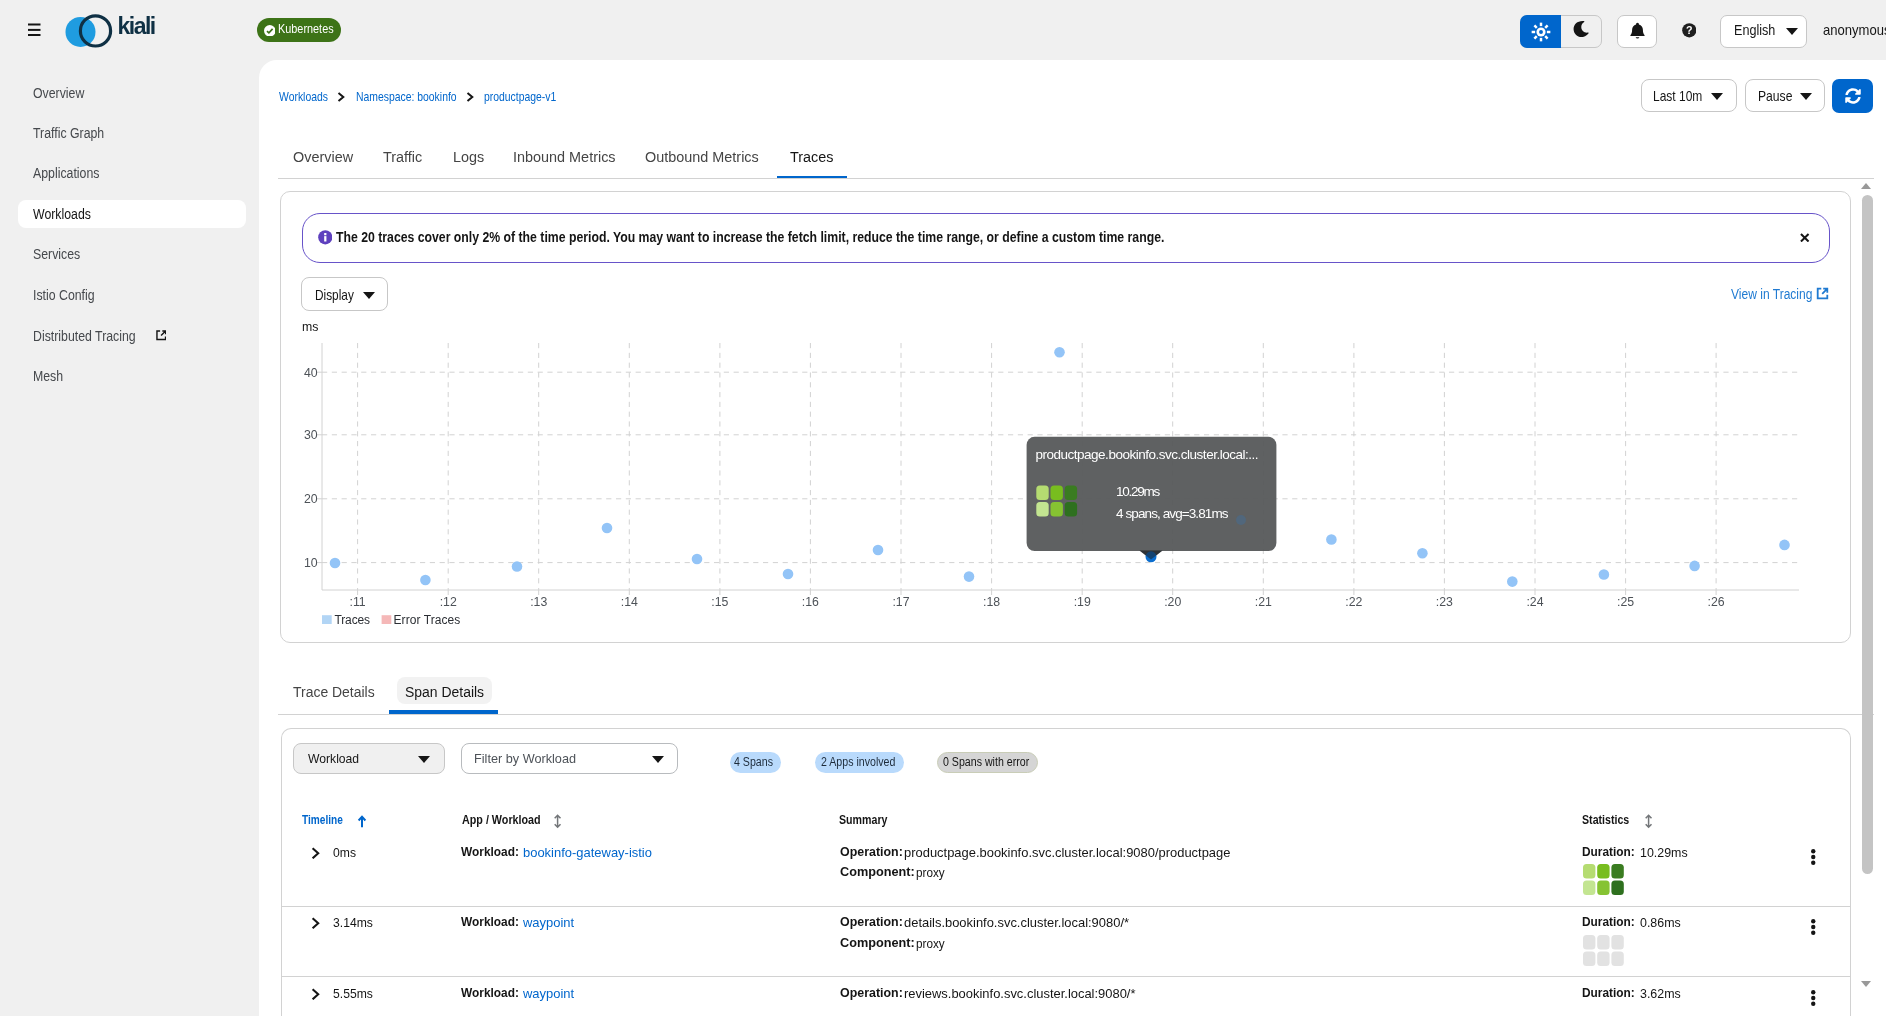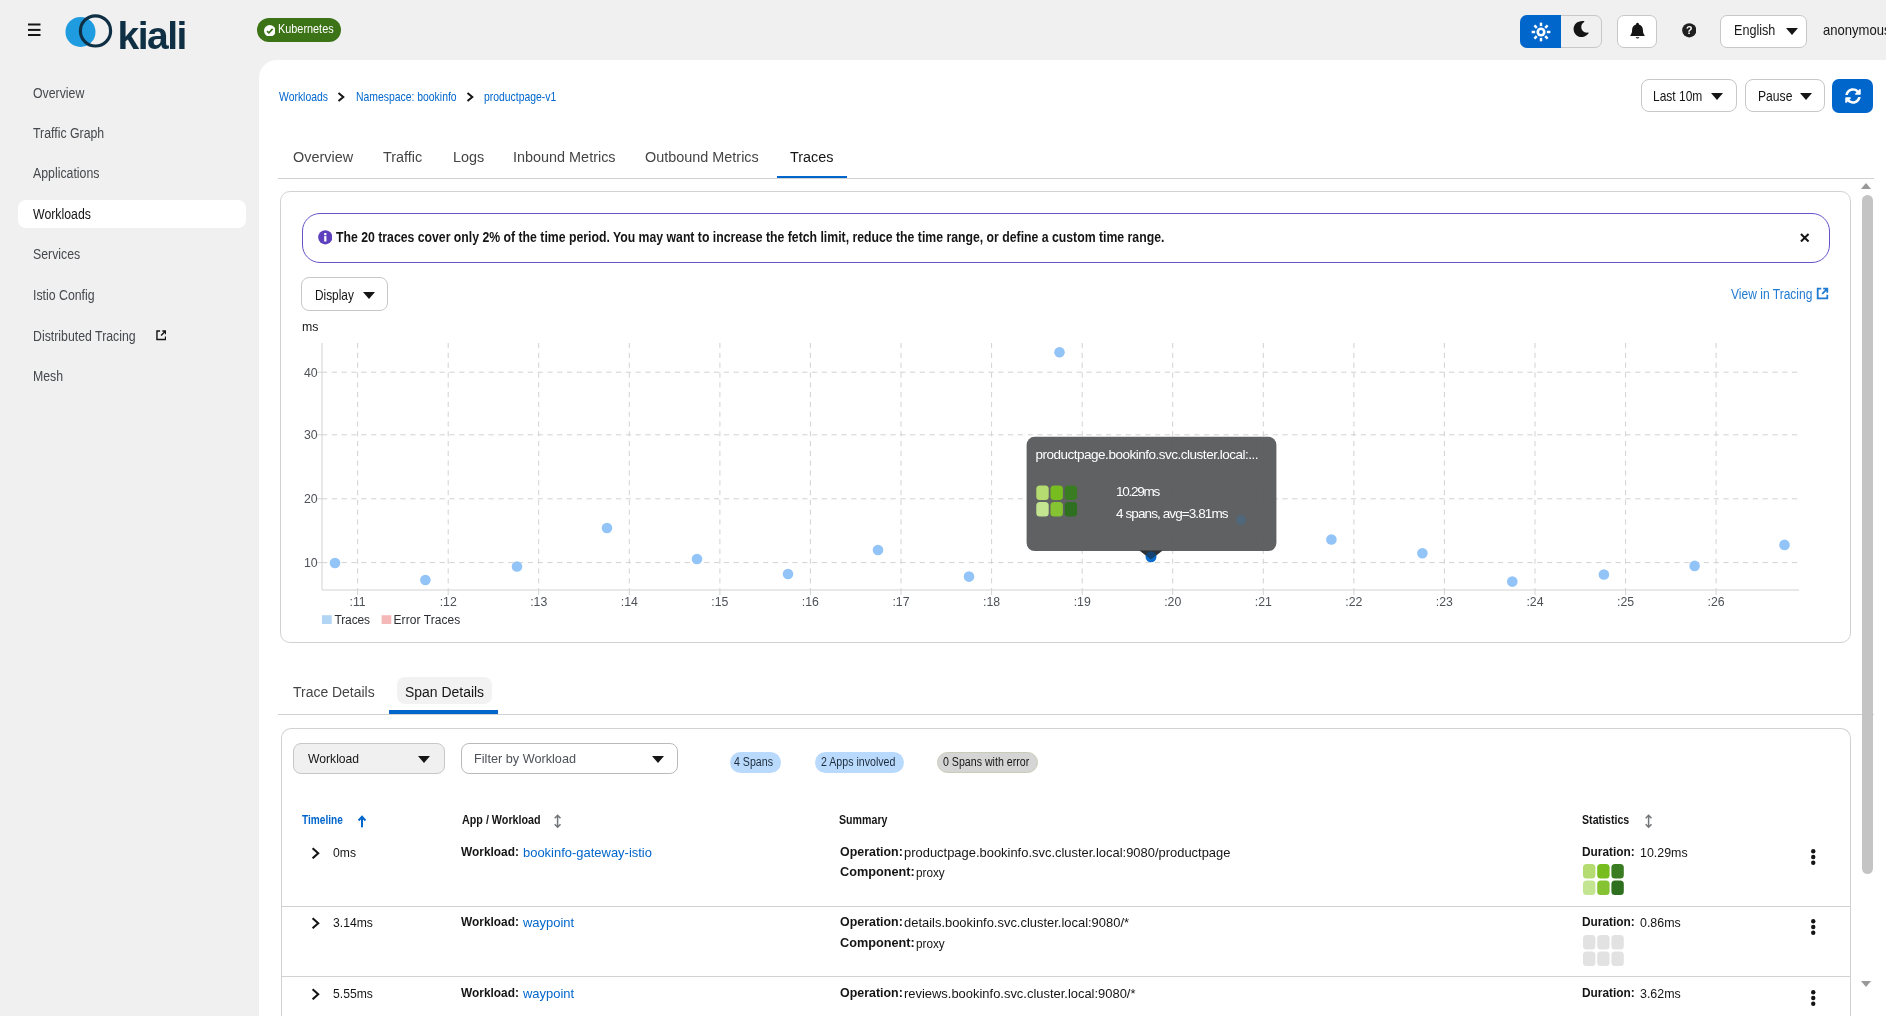--- a/index.html
+++ b/index.html
@@ -14,21 +14,21 @@
 
 <svg class="abs" style="left:28px;top:22.5px" width="13" height="13" viewBox="0 0 13 13">
 <rect x="0" y="0.5" width="12.5" height="2" fill="#151515"></rect>
     <rect x="0" y="5.9" width="12.5" height="2" fill="#151515"></rect>
     <rect x="0" y="11" width="12.5" height="2" fill="#151515"></rect>
 </svg>
 <svg class="abs" style="left:64px;top:12px" width="50" height="39" viewBox="0 0 50 39">
 <circle cx="16.5" cy="19.9" r="15" fill="#1f9ce0"></circle>
 <circle cx="31.5" cy="18.9" r="15.1" fill="none" stroke="#0f3044" stroke-width="3.2"></circle>
 </svg>
-<div class="t" style="left:117.5px;top:12.0px;font-size:39px;color:#0f3044;font-weight:700;letter-spacing:-1.5px;">kiali</div>
+<div class="t" style="left:117.5px;top:12.0px;font-size:23px;color:#0f3044;font-weight:700;letter-spacing:-1.5px;">kiali</div>
 <div class="abs" style="left:257.4px;top:18.2px;width:84px;height:23.6px;border-radius:12px;background:#3d7317;"></div>
 <svg class="abs" style="left:263.7px;top:24.7px" width="11.6" height="11.6" viewBox="0 0 12 12">
 <circle cx="6" cy="6" r="6" fill="#fff"></circle>
     <path d="M3.1 6.3 L5.1 8.2 L8.9 4" stroke="#3d7317" stroke-width="1.7" fill="none"></path>
 </svg>
 <div class="t" style="left:278px;top:22.0px;font-size:12.5px;color:#fff;transform:scaleX(0.87);">Kubernetes</div>
 
 <div class="abs" style="left:1520px;top:15px;width:82px;height:33px;border:1px solid #c7c7c7;border-radius:7px;"></div>
 <div class="abs" style="left:1520px;top:15px;width:41px;height:33px;background:#0066cc;border-radius:7px 0 0 7px;"></div>
 <svg class="abs" style="left:1529.5px;top:20.5px" width="22" height="22" viewBox="0 0 24 24">

